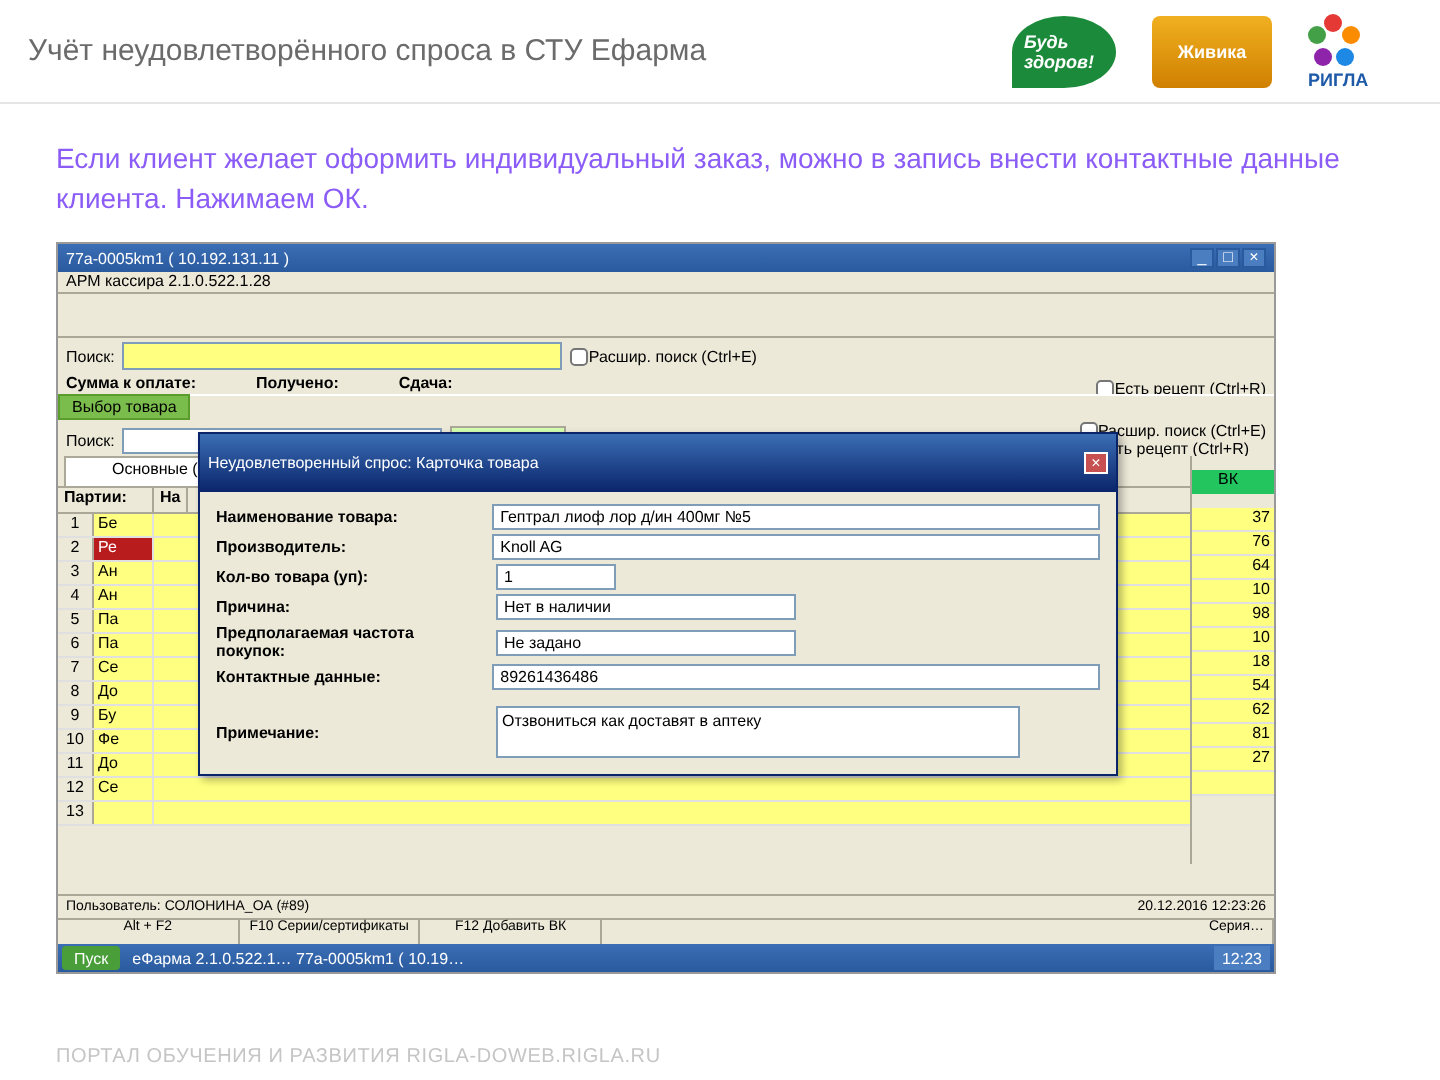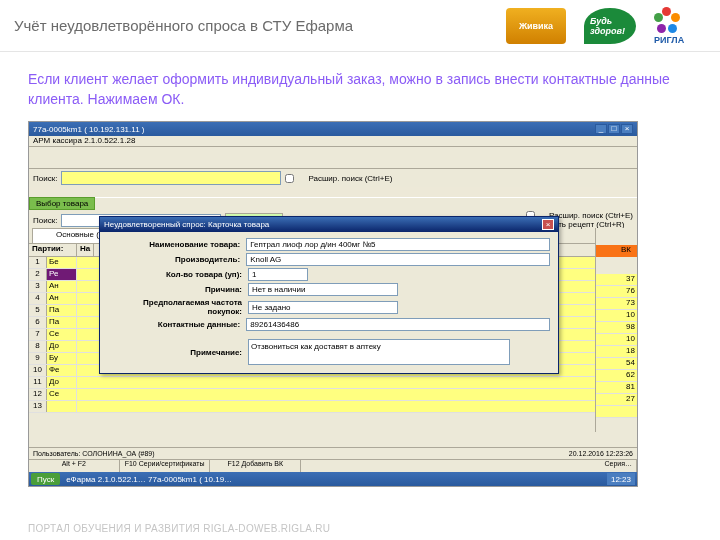--- a/index.html
+++ b/index.html
@@ -23,66 +23,66 @@
   .toolbar{height:22px;background:#ECE9D8;border-bottom:1px solid #ACA899;padding:2px 4px;display:flex;align-items:center;gap:4px}
   .search-row{height:18px;background:#ECE9D8;padding:1px 4px;display:flex;align-items:center;gap:4px}
   .yellow-inp{background:#FFFF80;border:1px solid #7F9DB9;height:14px;flex:0 0 220px}
   .totals-row{height:14px;background:#ECE9D8;display:flex;gap:30px;padding:0 4px;font-size:8px;font-weight:bold}
   .lbl{font-size:8px}
   .green-tab{background:#7ABD4C;border:1px solid #5A9D2C;padding:1px 6px;font-size:8px}
   .inner-panel{position:absolute;top:75px;left:0;right:0;bottom:14px;background:#ECE9D8;border-top:1px solid #fff}
   .inner-search{height:16px;display:flex;align-items:center;padding:1px 4px;gap:4px}
   .white-inp{background:#fff;border:1px solid #7F9DB9;height:13px;flex:0 0 160px}
   .btn-sm{background:#ECE9D8;border:1px solid #ACA899;padding:0 4px;font-size:8px;height:14px}
-  .chk{font-size:8px;display:flex;align-items:center;gap:14px}
+  .chk{font-size:8px;display:flex;align-items:center;gap:0}
   .chk input{width:9px;height:9px}
   .tabs{height:16px;display:flex;padding:0 3px;gap:0;border-bottom:1px solid #ACA899}
   .tab{border:1px solid #ACA899;border-bottom:none;padding:1px 23px;font-size:8px;background:#ECE9D8}
   .tab.act{background:#fff}
   .grid-hdr{height:13px;background:#ECE9D8;border-bottom:1px solid #ACA899;display:flex}
   .grid-hdr span{border-right:1px solid #ACA899;padding:0 3px;font-size:8px;font-weight:bold}
   .grid-body{background:#fff}
   .grid-row{height:12px;display:flex;border-bottom:1px solid #E0E0E0}
   .grid-row .c1{width:18px;background:#ECE9D8;border-right:1px solid #ACA899;text-align:center;font-size:8px}
   .grid-row .c2{width:30px;background:#FFFF80;border-right:1px solid #E0E0E0;font-size:8px;padding:0 2px}
-  .grid-row .c2.sel{background:#701a75;color:#fff}
+  .grid-row .c2.sel{background:#b91c1c;color:#fff}
   .grid-row .c3{flex:1;background:#FFFF80;font-size:8px}
   .dialog{position:absolute;top:18px;left:70px;width:460px;background:#ECE9D8;border:1px solid #0A246A;box-shadow:2px 2px 4px rgba(0,0,0,0.3)}
-  .dlg-title{height:15px;background:linear-gradient(#3B6EB5,#0A246A);color:#fff;font-size:8px;padding:1px 4px;display:flex;align-items:center}
+  .dlg-title{height:29px;background:linear-gradient(#3B6EB5,#0A246A);color:#fff;font-size:8px;padding:1px 4px;display:flex;align-items:center}
   .dlg-title .x{margin-left:auto;width:12px;height:11px;background:#C75050;color:#fff;text-align:center;font-size:8px;border:1px solid #fff}
   .dlg-body{padding:6px 8px}
   .fld{display:flex;align-items:center;margin-bottom:2px}
-  .fld label{width:140px;text-align:right;padding-right:6px;font-size:8px;font-weight:bold}
+  .fld label{width:140px;padding-right:6px;font-size:8px;font-weight:bold}
   .fld .inp{background:#fff;border:1px solid #7F9DB9;height:13px;font-size:8px;padding:0 3px;display:flex;align-items:center}
   .fld .inp.w1{width:308px}
   .fld .inp.w2{width:60px}
   .fld .inp.w3{width:150px}
   .fld textarea{width:262px;height:26px;border:1px solid #7F9DB9;font-size:8px;padding:2px;resize:none;font-family:Arial}
   .dlg-btns{display:flex;justify-content:flex-end;gap:6px;padding:4px 8px;border-top:1px solid #fff}
   .dlg-btn{width:60px;height:18px;background:#ECE9D8;border:1px solid #ACA899;font-size:8px}
   .taskbar-bot{position:absolute;bottom:0;left:0;right:0;height:14px;background:linear-gradient(#3B6EB5,#2A5A9E);display:flex;align-items:center;font-size:8px;color:#fff;padding:0 2px}
   .start{background:#4A9E3A;padding:0 6px;border-radius:2px;height:12px;display:flex;align-items:center}
   .tray{margin-left:auto;background:#4A7EC0;padding:0 4px;height:12px;display:flex;align-items:center}
   .fkeys{position:absolute;bottom:14px;left:0;right:0;height:13px;background:#ECE9D8;display:flex;border-top:1px solid #ACA899;font-size:7px}
   .fkey{border-right:1px solid #ACA899;padding:0 4px;flex:1;text-align:center}
   .status{position:absolute;bottom:27px;left:0;right:0;height:12px;background:#ECE9D8;display:flex;border-top:1px solid #ACA899;font-size:7px;padding:0 4px;align-items:center}
   .status span:last-child{margin-left:auto}
   .footer{position:absolute;bottom:6px;left:28px;color:#C5C5C5;font-size:10px;letter-spacing:0.3px}
   .right-overlay{position:absolute;right:0;top:30px;width:42px;bottom:40px;background:#ECE9D8;border-left:1px solid #ACA899}
-  .ro-green{height:12px;background:#f97316;margin:17px 0;font-size:8px;text-align:right;padding-right:6px}
+  .ro-green{height:12px;background:#22c55e;margin:7px 0;font-size:8px;text-align:right;padding-right:18px}
   .ro-yel{height:12px;background:#FFFF80;border-bottom:1px solid #E0E0E0;font-size:8px;text-align:right;padding-right:2px}
 </style>
 </head>
 <body>
 
 <div class="header">
   <div class="title">Учёт неудовлетворённого спроса в СТУ Ефарма</div>
   <div class="logos">
+    <div class="logo logo2">Будь здоров!</div>
     <div class="logo logo1">Живика</div>
-    <div class="logo logo2">Будь здоров!</div>
     <div class="logo3">
       <div class="petals">
         <span class="petal" style="background:#E53935;top:0;left:8px"></span>
         <span class="petal" style="background:#43A047;top:6px;left:0"></span>
         <span class="petal" style="background:#FB8C00;top:6px;right:0"></span>
         <span class="petal" style="background:#8E24AA;bottom:0;left:3px"></span>
         <span class="petal" style="background:#1E88E5;bottom:0;right:3px"></span>
       </div>
       <div class="rigla-text">РИГЛА</div>
     </div>
@@ -101,20 +101,29 @@
       </div>
   </div>
   <div class="menubar">АРМ кассира 2.1.0.522.1.28</div>
   <div class="toolbar"></div>
   <div class="search-row">
     <span class="lbl">Поиск:</span>
     <div class="yellow-inp"></div>
     <label class="chk">
         <input type="checkbox" style="">
         <span>Расшир. поиск (Ctrl+E)</span>
+      </label>
+  </div>
+  <div class="totals-row">
+    <span>Сумма к оплате:</span>
+    <span>Получено:</span>
+    <span>Сдача:</span>
+    <label class="chk" style="margin-left:auto;font-weight:normal">
+        <input type="checkbox" style="">
+        <span>Есть рецепт (Ctrl+R)</span>
       </label>
   </div>
 
   <div class="inner-panel">
     <div style="height:14px"><span class="green-tab">Выбор товара</span></div>
     <div class="inner-search">
       <span class="lbl">Поиск:</span>
       <div class="white-inp"></div>
       <button class="btn-sm" style="background:#D4FFB0">Обновить F5</button>
       <label class="chk">
@@ -207,21 +216,21 @@
           <span class="c2 "></span>
           <span class="c3"></span>
         </div>
       </div>
 
     <div class="right-overlay">
       <div class="ro-green">ВК</div>
       <div id="right-vals">
           <div class="ro-yel">37</div>
           <div class="ro-yel">76</div>
-          <div class="ro-yel">73</div>
+          <div class="ro-yel">64</div>
           <div class="ro-yel">10</div>
           <div class="ro-yel">98</div>
           <div class="ro-yel">10</div>
           <div class="ro-yel">18</div>
           <div class="ro-yel">54</div>
           <div class="ro-yel">62</div>
           <div class="ro-yel">81</div>
           <div class="ro-yel">27</div>
           <div class="ro-yel"></div>
         </div>

